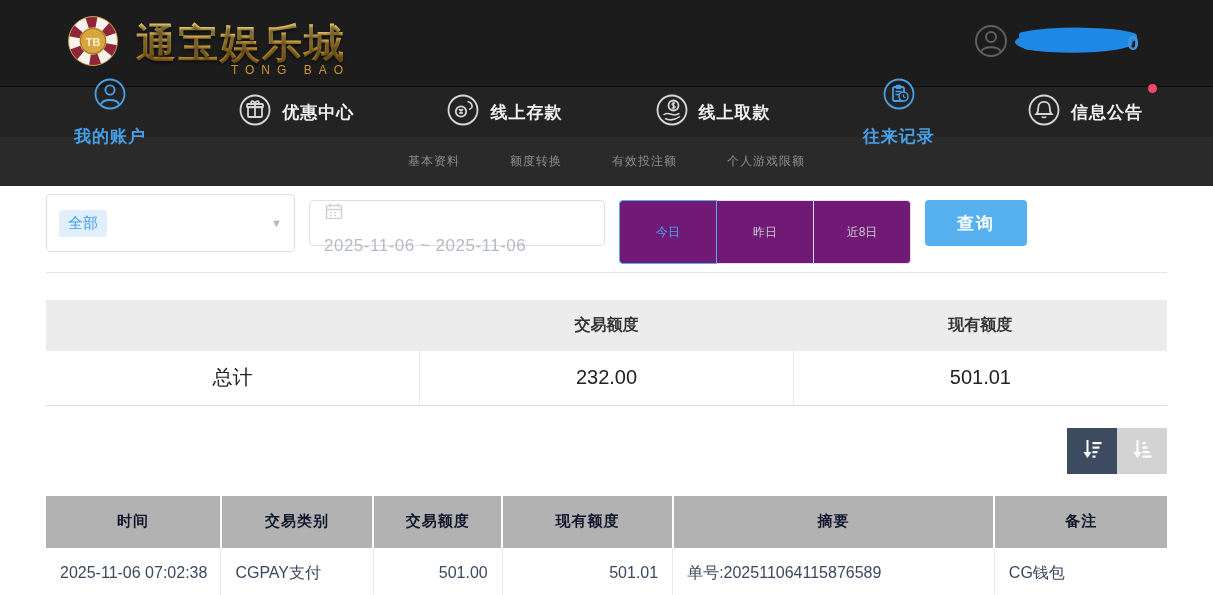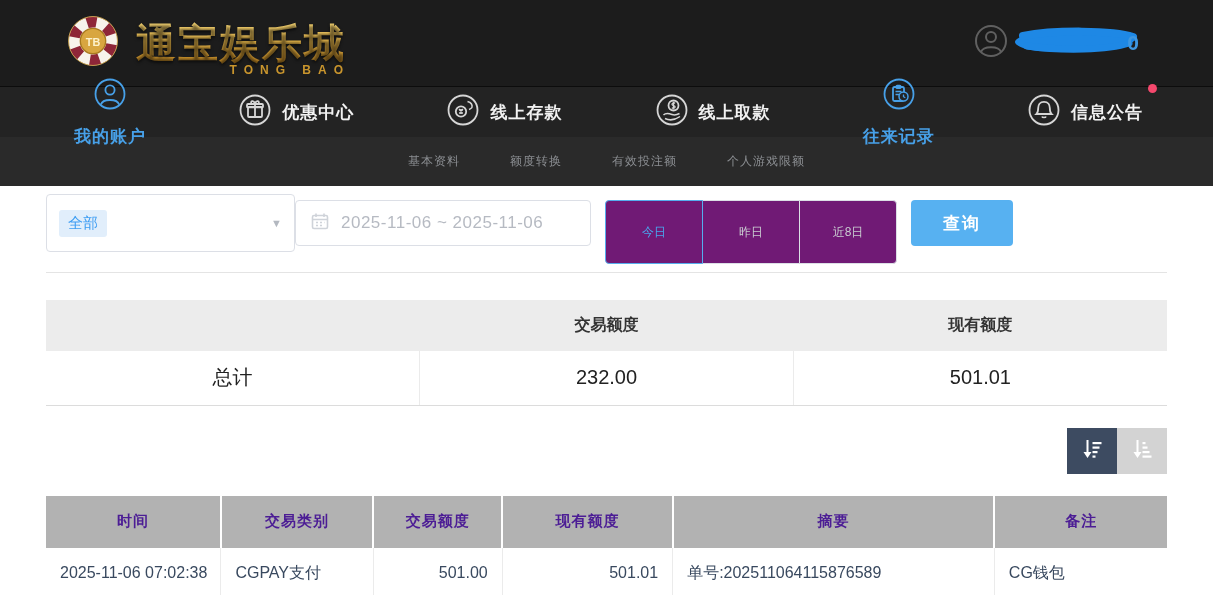--- a/index.html
+++ b/index.html
@@ -19,21 +19,21 @@
   .logo { display:flex; align-items:center; gap:14px; }
   .logo-title-wrap { position:relative; padding-right:6px; }
   .logo-title {
     font-size:40px; font-weight:bold; letter-spacing:2px;
     background:linear-gradient(180deg,#f7d878 0%,#e8b84b 45%,#b97f1e 100%);
     -webkit-background-clip:text; background-clip:text;
     -webkit-text-fill-color:transparent; color:#e0a93e;
     text-shadow:0 2px 3px rgba(0,0,0,.55);
   }
   .logo-subtitle {
-    position:absolute; right:2px; bottom:-6px; font-size:12px; font-weight:bold;
+    position:absolute; right:2px; bottom:-6px; font-size:12px; font-weight:normal;
     letter-spacing:7px; color:#c9952d;
   }
   .topbar-right { margin-left:auto; display:flex; align-items:center; gap:54px; }
   .userchip { display:flex; align-items:center; gap:4px; position:relative; }
   .scribble-wrap { position:relative; height:34px; display:flex; align-items:center; }
   .user-last-char { color:#3f97e0; font-size:21px; font-weight:bold; margin-left:-14px; }
   .balance { display:flex; align-items:center; gap:10px; }
   .balance-amount { color:#42a0f0; font-size:23px; font-weight:bold; }
   .balance-currency { color:#42a0f0; font-size:13px; font-weight:bold; margin-left:2px; }
   .gray-icon { color:#606060; }
@@ -68,21 +68,21 @@
   .select-box {
     width:249px; height:58px; border:1px solid #dcdfe6; border-radius:4px;
     background:#fff; display:flex; align-items:center; padding:0 12px; cursor:pointer;
   }
   .select-chip {
     background:#e1eefb; color:#3d9df3; font-size:15px; padding:4px 9px; border-radius:3px;
   }
   .select-caret { margin-left:auto; color:#b3b8c0; font-size:11px; }
   .date-box {
     width:296px; height:46px; border:1px solid #dcdfe6; border-radius:4px;
-    display:flex; align-items:center; gap:11px; padding:0 14px; cursor:pointer;
+    margin-left:14px; display:flex; gap:11px; padding:0 14px; cursor:pointer;flex-direction:column;
   }
   .date-text { color:#b6bac2; font-size:17px; letter-spacing:.5px; }
   .btn-group { display:flex; margin-left:14px; height:46px; }
   .quick-btn {
     width:98px; height:64px; background:#701a75; border:1px solid #dcdfe6;
     display:flex; align-items:center; justify-content:center;
     font-size:12px; color:#c9ccd1; cursor:pointer; margin-left:-1px;
   }
   .quick-btn:first-child { border-radius:4px 0 0 4px; margin-left:0; }
   .quick-btn:last-child { border-radius:0 4px 4px 0; }
@@ -112,21 +112,21 @@
   .sort-btn {
     width:50px; height:46px; display:flex; align-items:center; justify-content:center;
     cursor:pointer; color:#fff;
   }
   .sort-btn.active { background:#3d4b61; }
   .sort-btn.inactive { background:#d3d3d3; }
 
   
   .records { width:100%; border-collapse:collapse; margin-top:22px; table-layout:fixed; }
   .records thead th {
-    background:#b2b2b2; color:#4c1d95; font-size:15px; font-weight:bold;
+    background:#b2b2b2; color:#0f172a; font-size:15px; font-weight:bold;
     height:52px; border-left:2px solid #fff; letter-spacing:1px;
   }
   .records thead th:first-child { border-left:none; }
   .records tbody td {
     background:#fff; height:52px; font-size:16px; color:#39495f;
     border-left:1px solid #ebebeb; border-bottom:1px solid #e8e8e8;
     padding:0 14px; white-space:nowrap; overflow:hidden;
   }
   .records tbody td:first-child { border-left:none; }
   .col-time  { width:15.6%; } .col-type { width:13.6%; }

